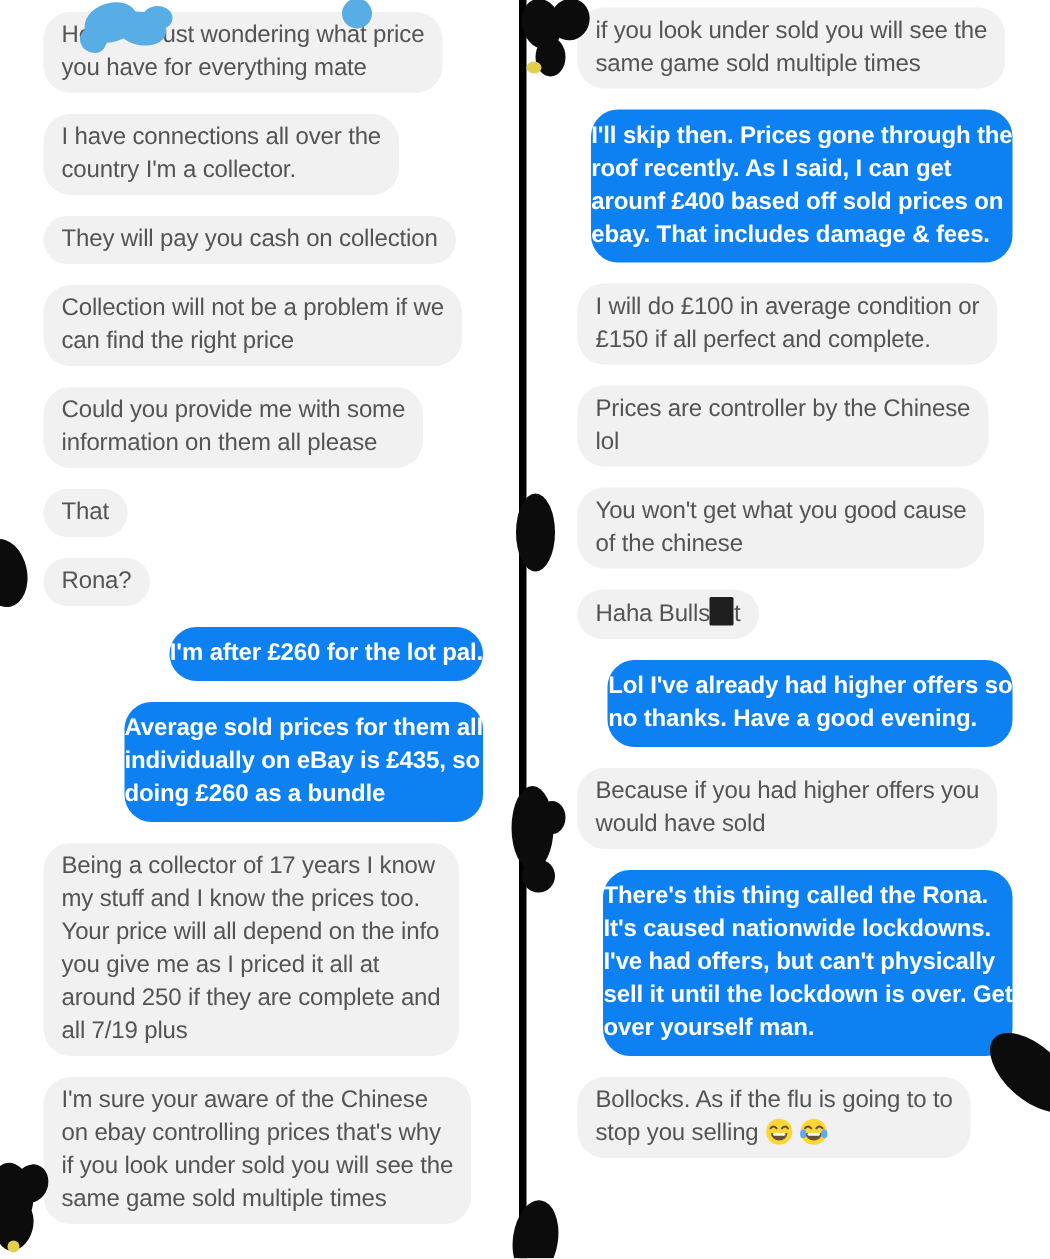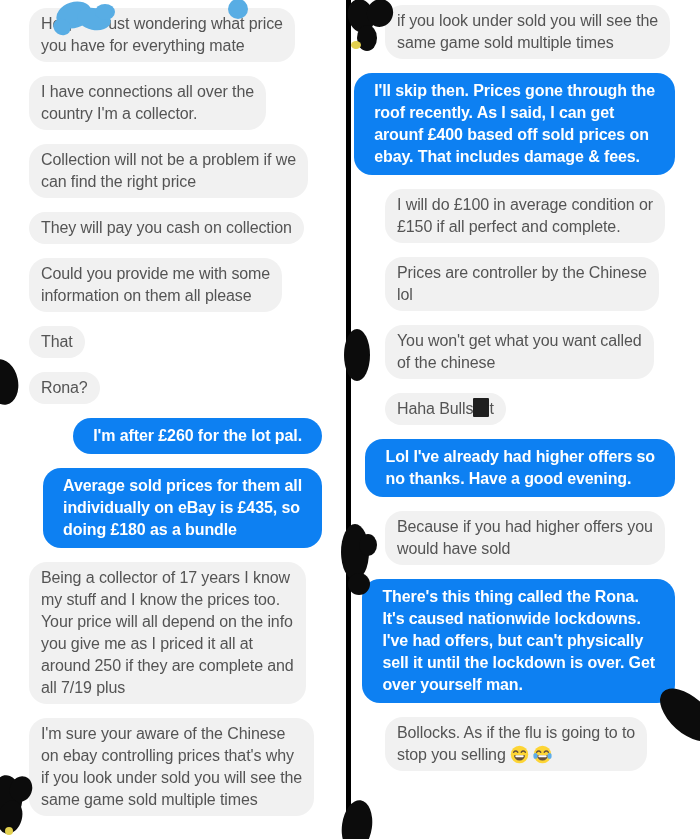--- a/index.html
+++ b/index.html
@@ -13,63 +13,63 @@
   .col-right{flex:1;padding:5px 25px 0 34px;}
   .row{display:flex;width:100%;margin-bottom:14px;}
   .row.incoming{justify-content:flex-start;}
   .row.outgoing{justify-content:flex-end;}
   .bubble{
     flex:none;max-width:100%;border-radius:18px;
     font-size:16px;line-height:22px;white-space:pre-line;
     letter-spacing:-0.1px;
   }
   .bubble.incoming{background:var(--in-bg,#f1f1f1);color:var(--in-fg,#545454);padding:5px 12px;}
-  .bubble.outgoing{background:var(--out-bg,#0d80f2);color:var(--out-fg,#fff);font-weight:700;padding:7px 20px;}
+  .bubble.outgoing{background:var(--out-bg,#0d80f2);color:var(--out-fg,#fff);font-weight:700;padding:7px 0;}
   .gap-part{display:inline-block;height:2px;vertical-align:middle;}
   .censor-part{display:inline-block;vertical-align:-3px;border-radius:1px;}
   .emoji-part{display:inline-block;width:19px;height:19px;vertical-align:-4px;}
   #redaction-overlay{position:absolute;inset:0;pointer-events:none;}
 </style>
 </head>
 <body>
 
 <div class="page" style="--in-bg: #f1f1f1; --in-fg: #545454; --out-bg: #0d80f2; --out-fg: #ffffff; --divider: #000000;">
   <div class="col col-left">
       <div class="row incoming">
         <div class="bubble incoming"><span>Hey,</span><span class="gap-part" style="width: 36px;"></span><span>ust wondering what price
 you have for everything mate</span></div>
       </div>
       <div class="row incoming">
         <div class="bubble incoming">I have connections all over the
 country I'm a collector.</div>
       </div>
       <div class="row incoming">
+        <div class="bubble incoming">They will pay you cash on collection</div>
+      </div>
+      <div class="row incoming">
         <div class="bubble incoming">Collection will not be a problem if we
 can find the right price</div>
-      </div>
-      <div class="row incoming">
-        <div class="bubble incoming">They will pay you cash on collection</div>
       </div>
       <div class="row incoming">
         <div class="bubble incoming">Could you provide me with some
 information on them all please</div>
       </div>
       <div class="row incoming">
         <div class="bubble incoming">That</div>
       </div>
       <div class="row incoming">
         <div class="bubble incoming">Rona?</div>
       </div>
       <div class="row outgoing">
         <div class="bubble outgoing">I'm after £260 for the lot pal.</div>
       </div>
       <div class="row outgoing">
         <div class="bubble outgoing">Average sold prices for them all
 individually on eBay is £435, so
-doing £180 as a bundle</div>
+doing £260 as a bundle</div>
       </div>
       <div class="row incoming">
         <div class="bubble incoming">Being a collector of 17 years I know
 my stuff and I know the prices too.
 Your price will all depend on the info
 you give me as I priced it all at
 around 250 if they are complete and
 all 7/19 plus</div>
       </div>
       <div class="row incoming">
@@ -93,21 +93,21 @@
       </div>
       <div class="row incoming">
         <div class="bubble incoming">I will do £100 in average condition or
 £150 if all perfect and complete.</div>
       </div>
       <div class="row incoming">
         <div class="bubble incoming">Prices are controller by the Chinese
 lol</div>
       </div>
       <div class="row incoming">
-        <div class="bubble incoming">You won't get what you want called
+        <div class="bubble incoming">You won't get what you good cause
 of the chinese</div>
       </div>
       <div class="row incoming">
         <div class="bubble incoming"><span>Haha Bulls</span><span class="censor-part" style="width: 16px; height: 19px; background: rgb(31, 31, 31);"></span><span>t</span></div>
       </div>
       <div class="row outgoing">
         <div class="bubble outgoing">Lol I've already had higher offers so
 no thanks. Have a good evening.</div>
       </div>
       <div class="row incoming">

